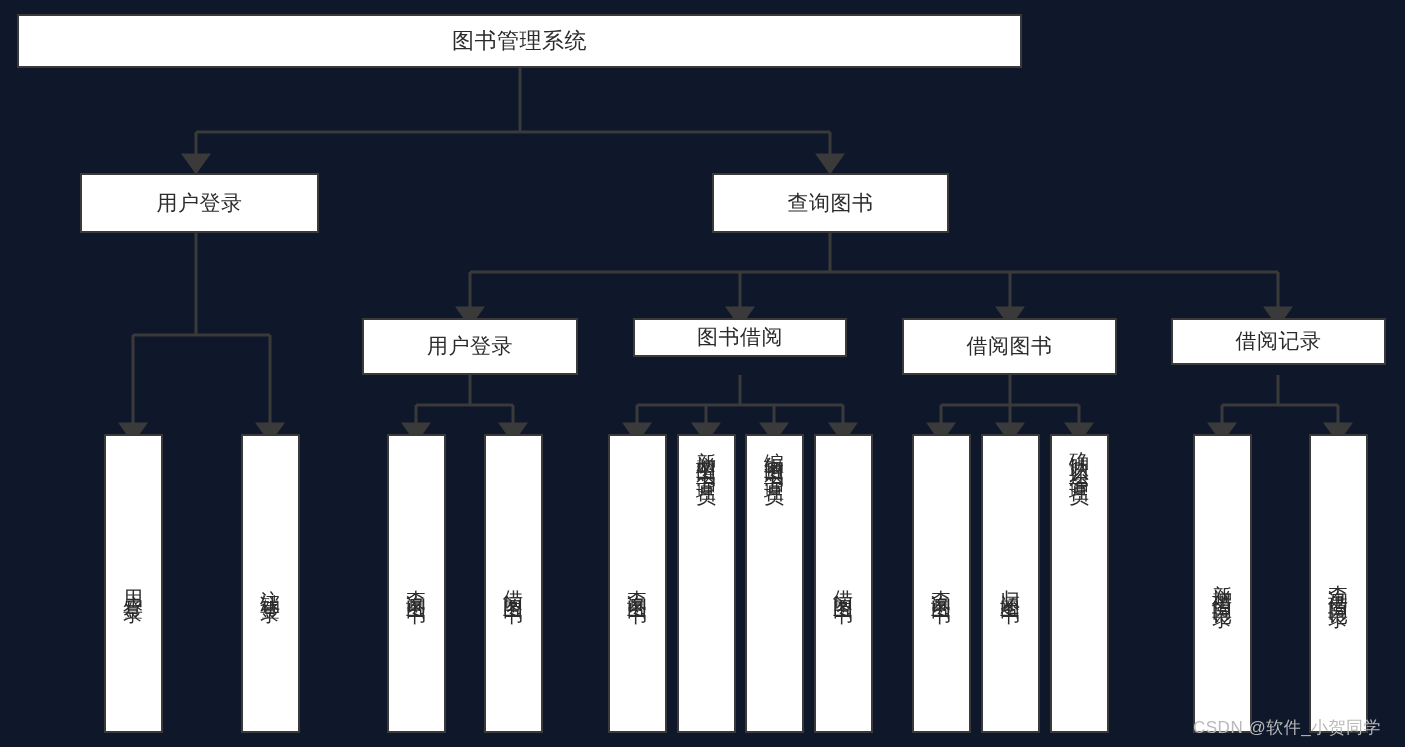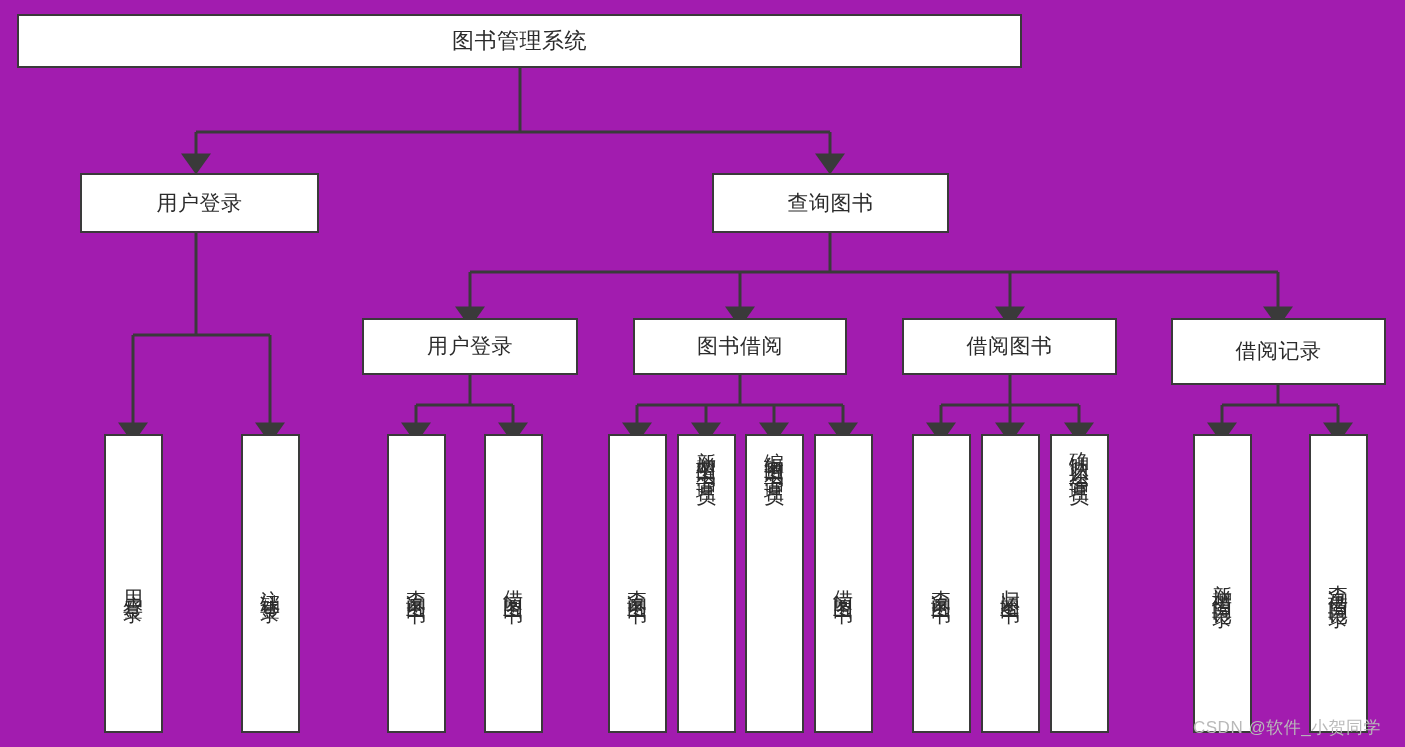--- a/index.html
+++ b/index.html
@@ -8,21 +8,21 @@
     padding: 0;
     background: #ffffff;
   }
   body {
     font-family: "Liberation Sans", "DejaVu Sans", sans-serif;
   }
   #canvas {
     position: relative;
     width: 1405px;
     height: 747px;
-    background: #a21caf;
+    background: #0f172a;
     overflow: hidden;
   }
   svg.wires {
     position: absolute;
     left: 0;
     top: 0;
     width: 1405px;
     height: 747px;
     pointer-events: none;
   }
@@ -134,27 +134,27 @@
   <div class="node lvl2" style="left:80px; top:173px; width:239px; height:60px;">
     <span class="label">用户登录</span>
   </div>
   <div class="node lvl2" style="left:712px; top:173px; width:237px; height:60px;">
     <span class="label">查询图书</span>
   </div>
 
   <div class="node lvl3" style="left:362px; top:318px; width:216px; height:57px;">
     <span class="label">用户登录</span>
   </div>
-  <div class="node lvl3" style="left:633px; top:318px; width:214px; height:57px;">
+  <div class="node lvl3" style="left:633px; top:318px; width:214px; height:39px;">
     <span class="label">图书借阅</span>
   </div>
   <div class="node lvl3" style="left:902px; top:318px; width:215px; height:57px;">
     <span class="label">借阅图书</span>
   </div>
-  <div class="node lvl3" style="left:1171px; top:318px; width:215px; height:67px;">
+  <div class="node lvl3" style="left:1171px; top:318px; width:215px; height:47px;">
     <span class="label">借阅记录</span>
   </div>
 
   <div class="node leaf mid" style="left:104px; top:434px; width:59px; height:299px;">
     <span class="label">用户登录</span>
   </div>
   <div class="node leaf mid" style="left:241px; top:434px; width:59px; height:299px;">
     <span class="label">注销登录</span>
   </div>
 

